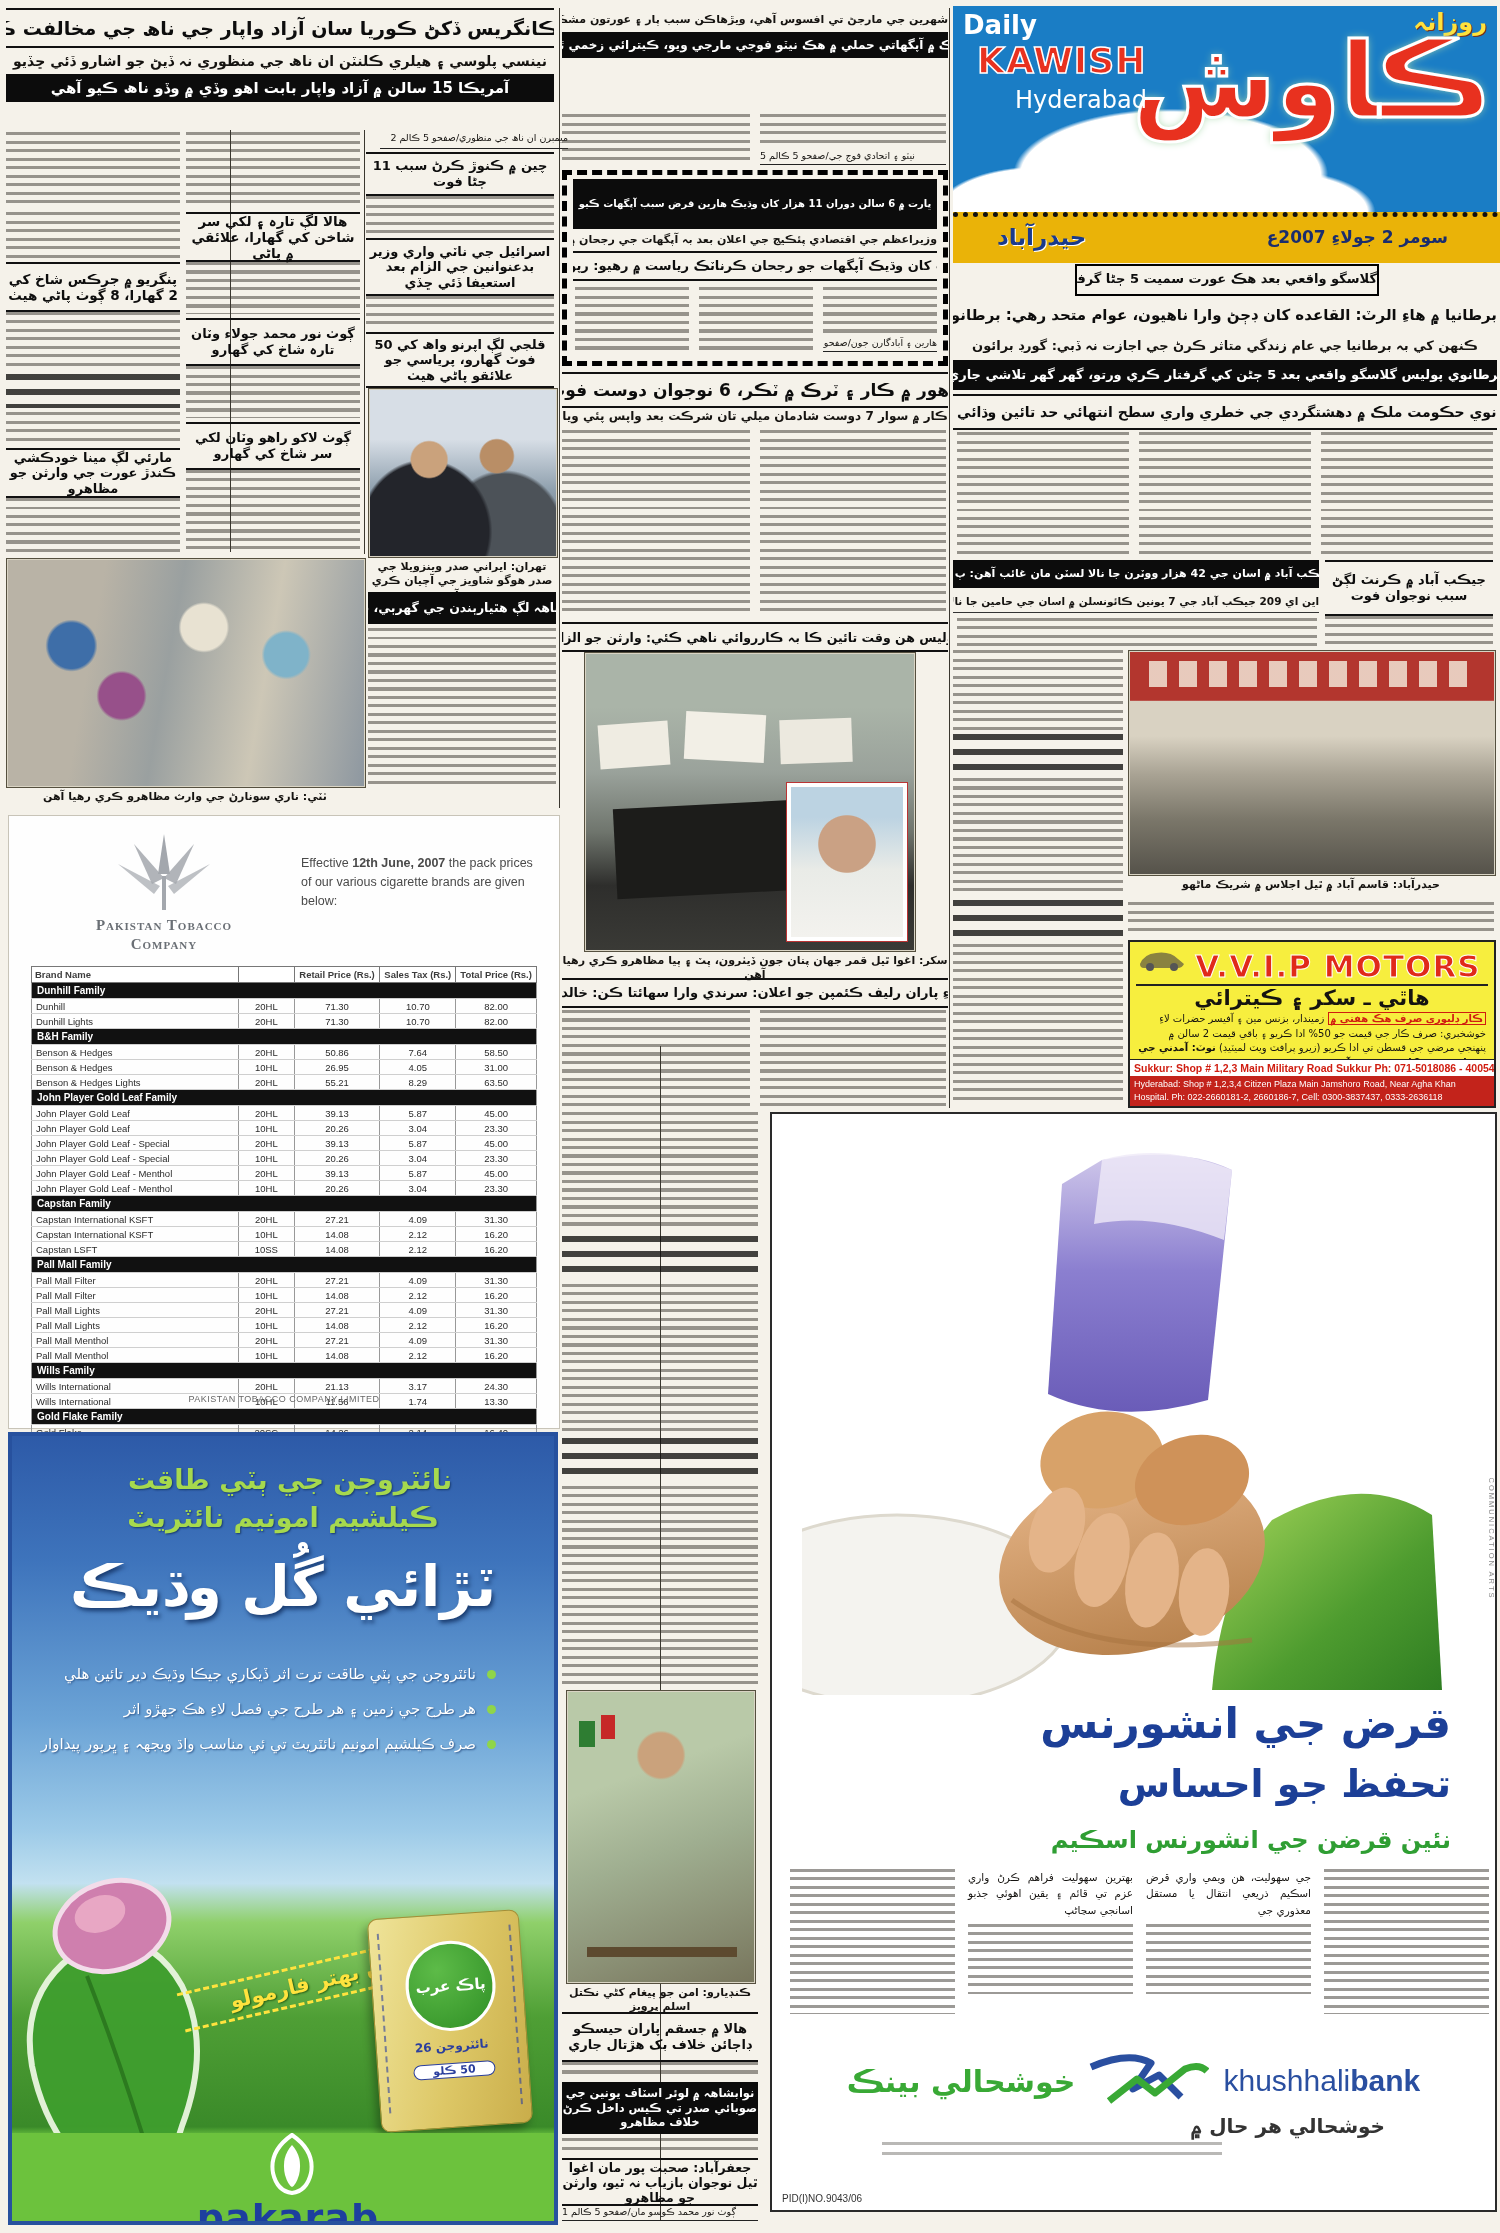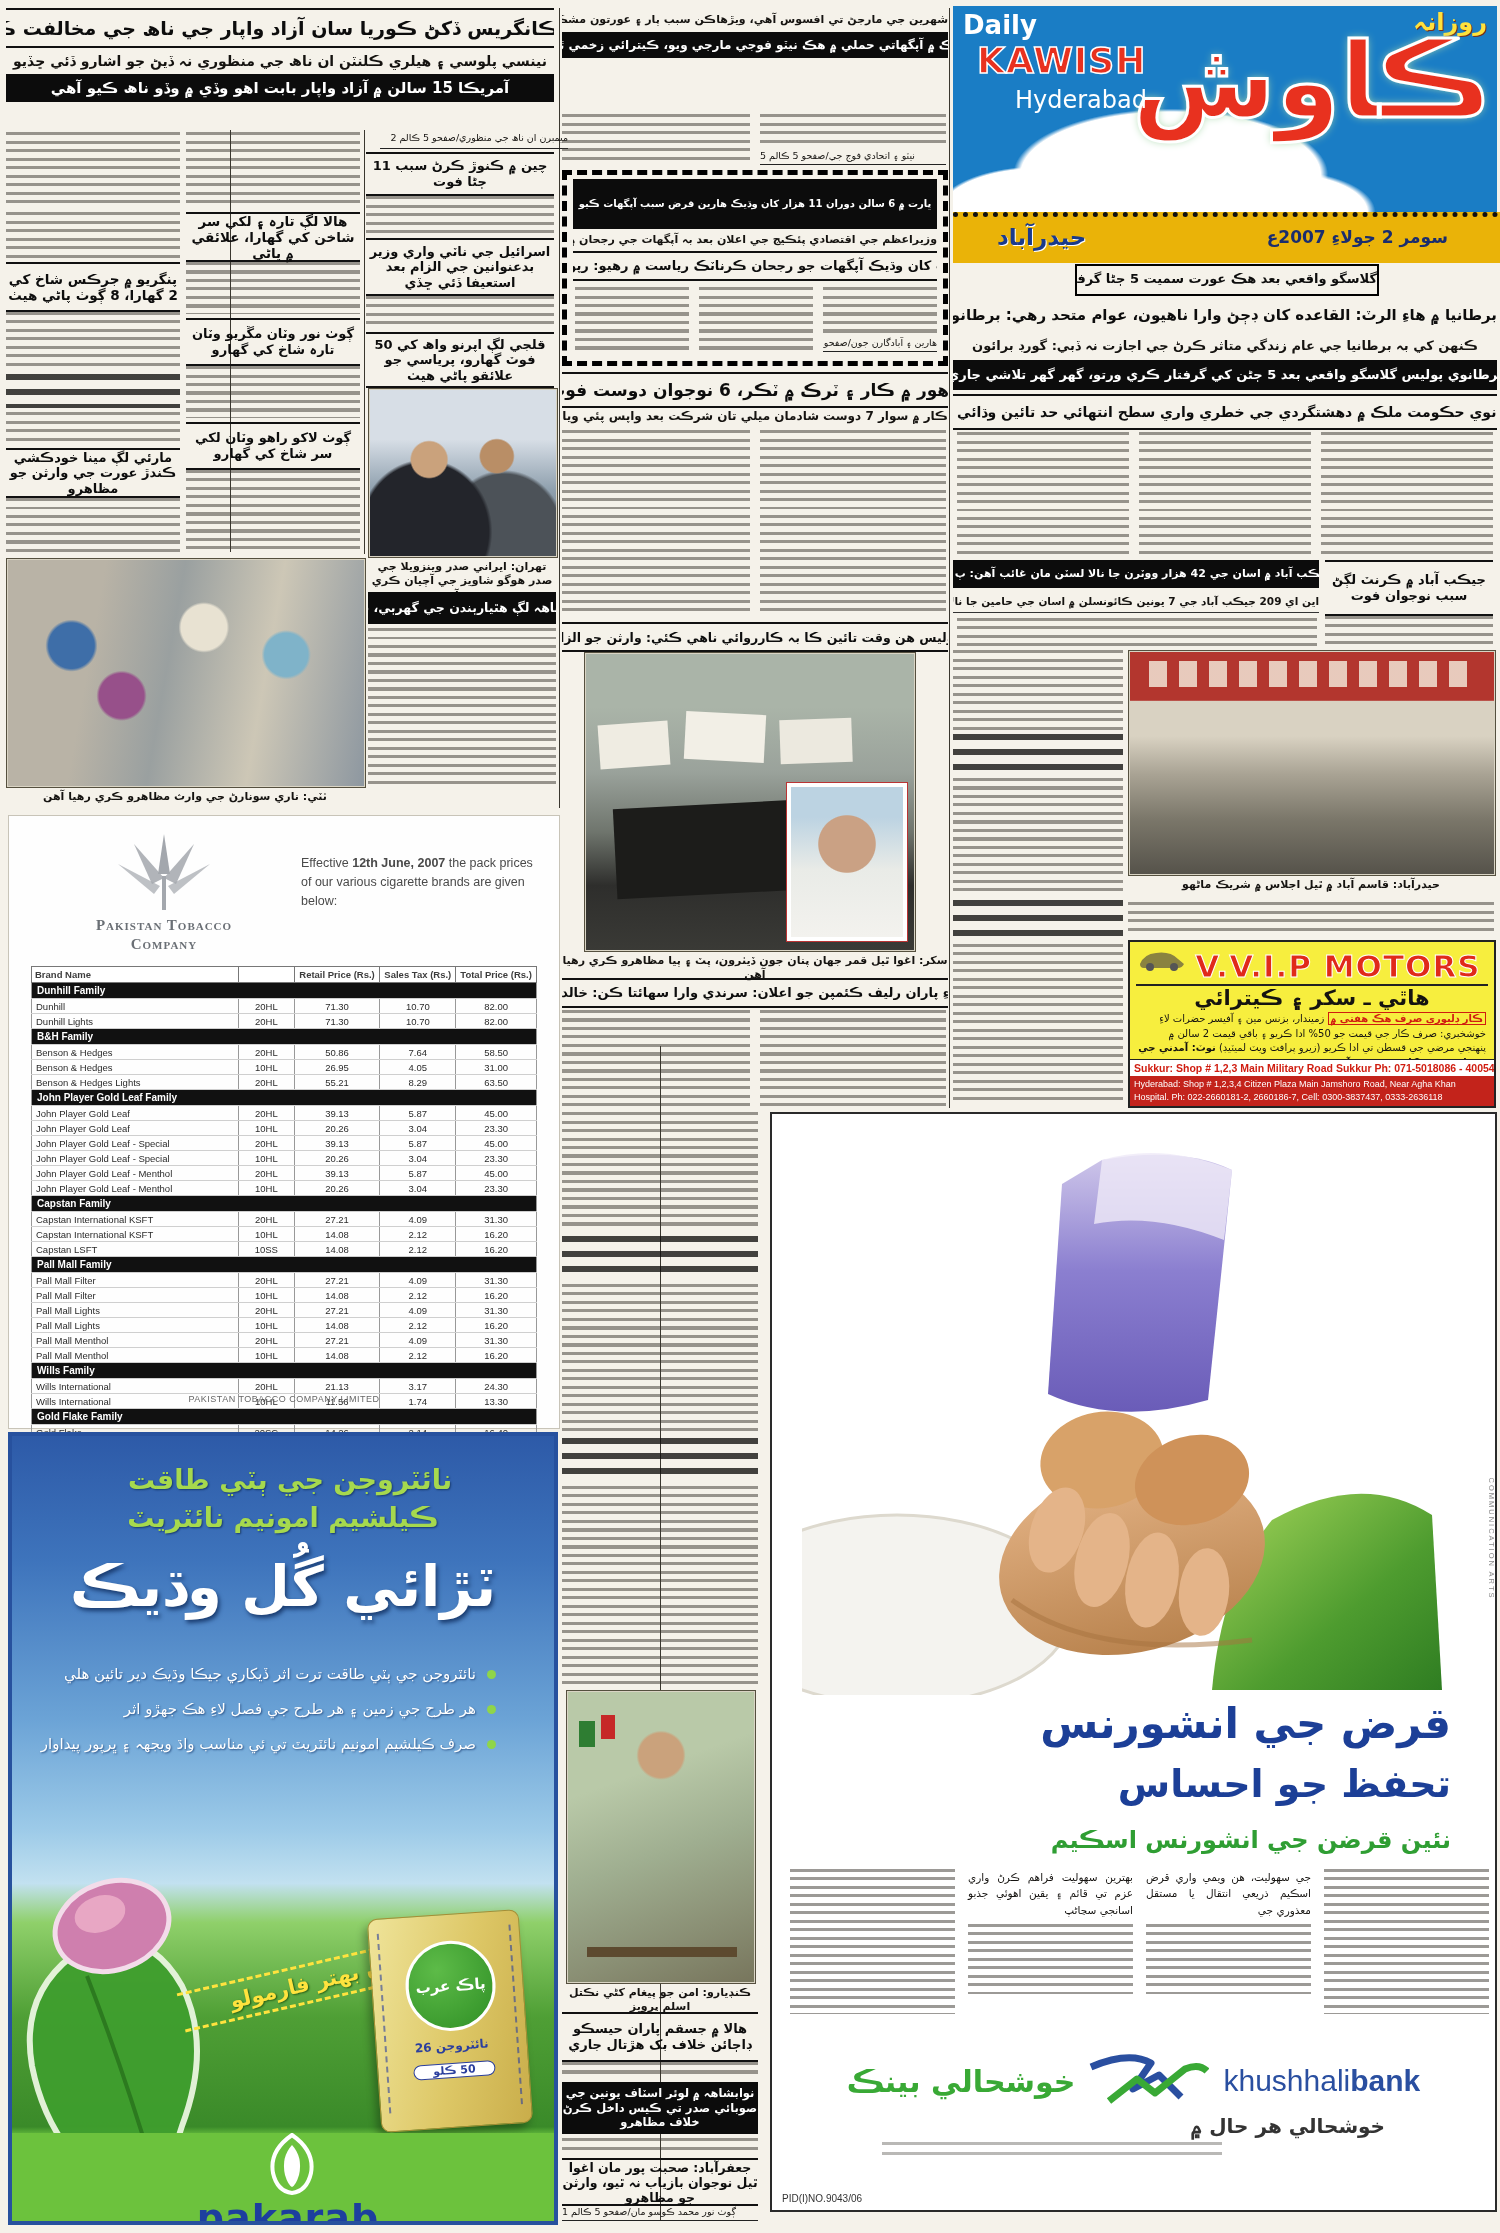--- a/index.html
+++ b/index.html
@@ -118,21 +118,21 @@
   <div class="abs sim" style="left:6px;top:212px;width:174px;height:46px;"></div>
   <div class="abs hl rtl ctr ruled" style="left:6px;top:262px;width:174px;height:46px;font-size:13.5px;">پنگريو ۾ جرڪس شاخ کي 2 گهارا، 8 ڳوٺ پاڻي هيٺ</div>
   <div class="abs sim" style="left:6px;top:312px;width:174px;height:58px;"></div>
   <div class="abs simb" style="left:6px;top:374px;width:174px;height:34px;"></div>
   <div class="abs sim" style="left:6px;top:412px;width:174px;height:32px;"></div>
   <div class="abs hl rtl ctr ruled" style="left:6px;top:448px;width:174px;height:46px;font-size:13px;">مارئي لڳ مينا خودڪشي ڪندڙ عورت جي وارثن جو مظاهرو</div>
   <div class="abs sim" style="left:6px;top:498px;width:174px;height:54px;"></div>
 
   <div class="abs hl rtl ctr ruled" style="left:186px;top:212px;width:174px;height:46px;font-size:13.5px;">ھالا لڳ تارہ ۽ لکي سر شاخن کي گهارا، علائقي ۾ پاڻي</div>
   <div class="abs sim" style="left:186px;top:262px;width:174px;height:52px;"></div>
-  <div class="abs hl rtl ctr ruled" style="left:186px;top:318px;width:174px;height:44px;font-size:13px;">ڳوٺ نور وٽان مڱريو وٽان تارہ شاخ کي گهارو</div>
+  <div class="abs hl rtl ctr ruled" style="left:186px;top:318px;width:174px;height:44px;font-size:13px;">ڳوٺ نور محمد جولاء وٽان تارہ شاخ کي گهارو</div>
   <div class="abs sim" style="left:186px;top:366px;width:174px;height:52px;"></div>
   <div class="abs hl rtl ctr ruled" style="left:186px;top:422px;width:174px;height:44px;font-size:13px;">ڳوٺ لاکو راهو وٽان لکي سر شاخ کي گهارو</div>
   <div class="abs sim" style="left:186px;top:470px;width:174px;height:82px;"></div>
 
   <div class="photo" style="left:6px;top:558px;width:358px;height:228px;
        background:radial-gradient(circle at 18% 38%,#3e6ea8 0 7%,rgba(0,0,0,0) 8%),
                   radial-gradient(circle at 55% 30%,#e8e2d2 0 9%,rgba(0,0,0,0) 10%),
                   radial-gradient(circle at 78% 42%,#7fb3c9 0 7%,rgba(0,0,0,0) 8%),
                   radial-gradient(circle at 32% 60%,#97508a 0 8%,rgba(0,0,0,0) 9%),
                   linear-gradient(100deg,#b9b3a6 0 25%,#9aa0a0 45%,#cdc7b6 70%,#8d97a0 100%);"></div>

